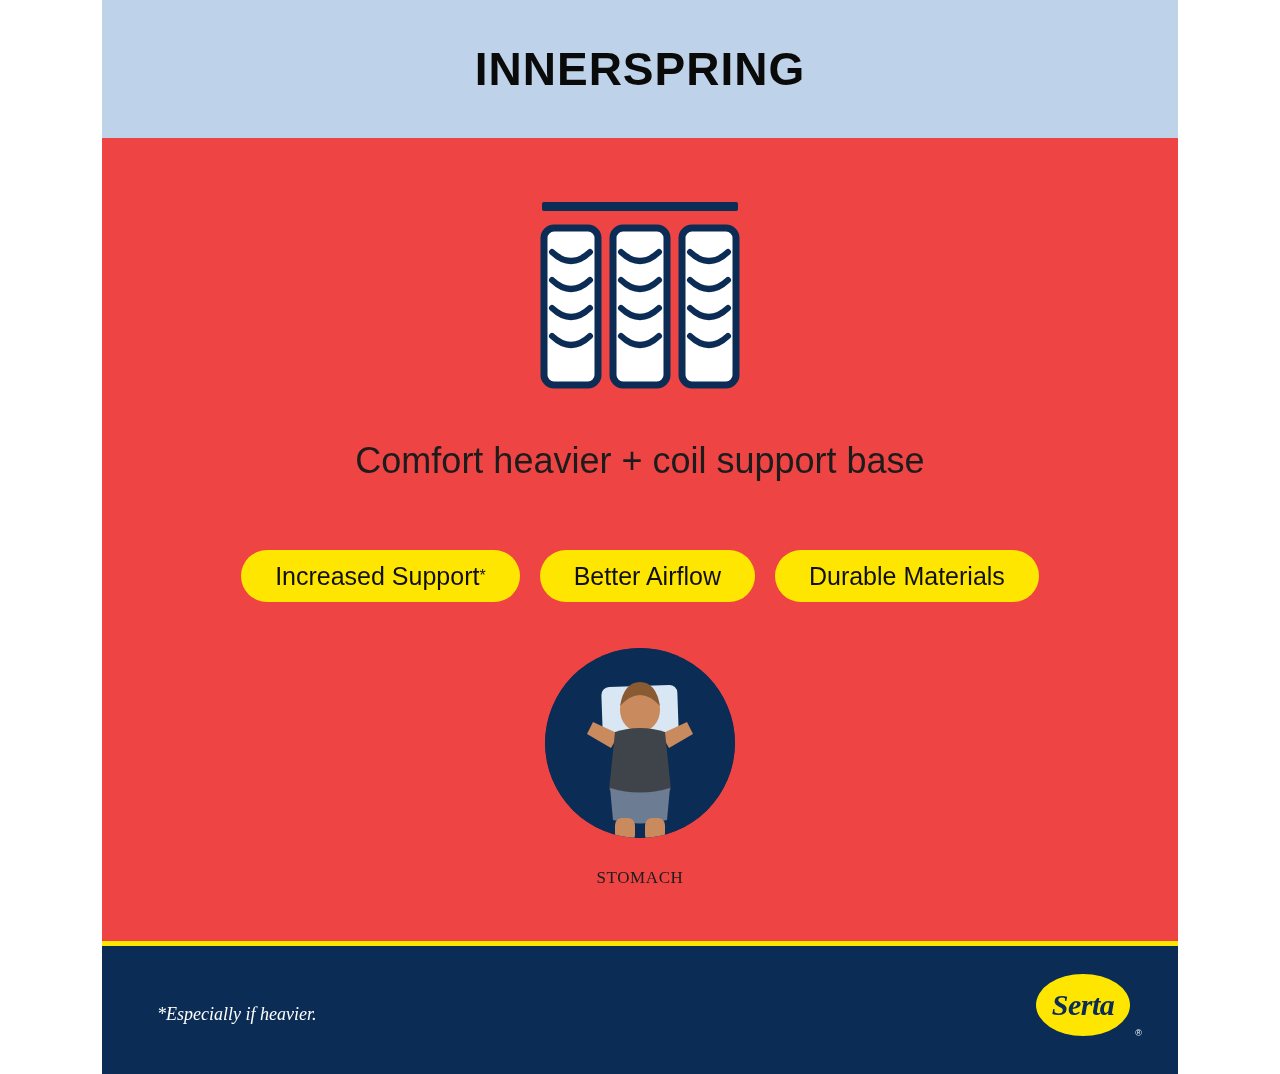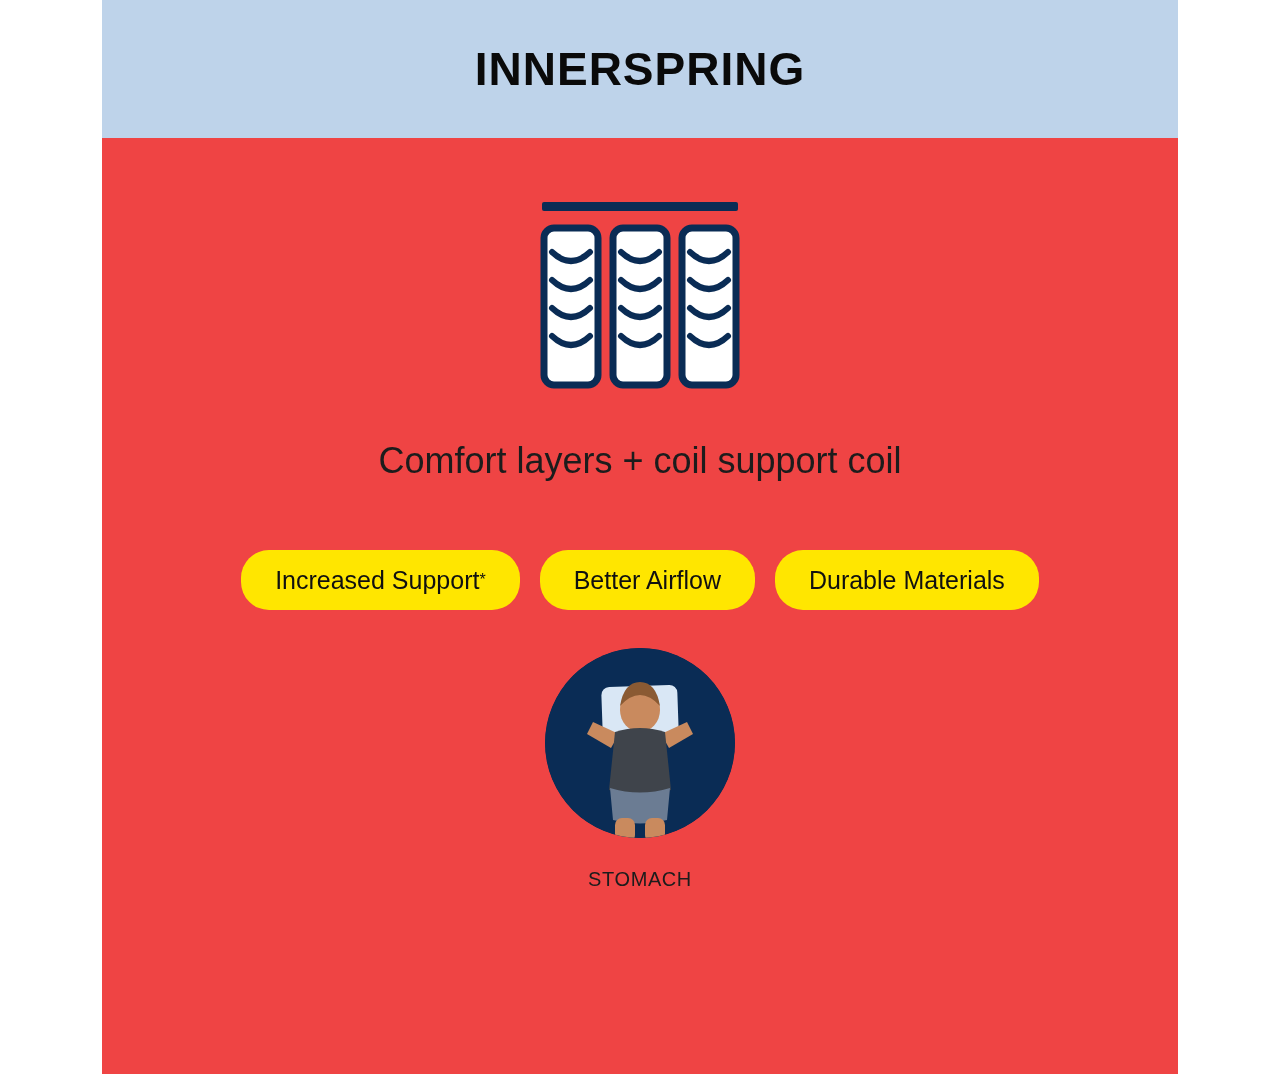--- a/index.html
+++ b/index.html
@@ -72,21 +72,21 @@
     left: 0;
     top: 550px;
     width: 1076px;
     display: flex;
     justify-content: center;
     gap: 20px;
   }
   .pill {
     background: #ffe600;
     border-radius: 28px;
-    height: 60px;
+    height: 52px;
     display: flex;
     align-items: center;
     justify-content: flex-start;
     padding: 0 34px;
     font-size: 25px;
     color: #101010;
     white-space: nowrap;
     font-family: "Liberation Sans", sans-serif;
   }
   .pill sup {
@@ -112,24 +112,24 @@
   .pos-circle {
     width: 190px;
     height: 190px;
     border-radius: 50%;
     background: #0a2c55;
     overflow: hidden;
     position: relative;
   }
   .pos-label {
     margin-top: 30px;
-    font-size: 20px;
+    font-size: 17px;
     letter-spacing: 0.6px;
     color: #1c1c1c;
-    font-family: Liberation Sans, sans-serif;
+    font-family: Liberation Serif, serif;
   }
   
   .footer {
     position: absolute;
     left: 0;
     bottom: 0;
     width: 1076px;
     height: 128px;
     background: #0a2c55;
     border-top: 5px solid #ffe600;
@@ -198,21 +198,21 @@
         <path d="M81 136 q19 18 38 0" fill="none" stroke="#0a2c55" stroke-width="6" stroke-linecap="round"></path>
 
         <rect x="142" y="28" width="54" height="157" rx="10" fill="#ffffff" stroke="#0a2c55" stroke-width="7"></rect>
         <path d="M150 52 q19 18 38 0" fill="none" stroke="#0a2c55" stroke-width="6" stroke-linecap="round"></path>
         <path d="M150 80 q19 18 38 0" fill="none" stroke="#0a2c55" stroke-width="6" stroke-linecap="round"></path>
         <path d="M150 108 q19 18 38 0" fill="none" stroke="#0a2c55" stroke-width="6" stroke-linecap="round"></path>
         <path d="M150 136 q19 18 38 0" fill="none" stroke="#0a2c55" stroke-width="6" stroke-linecap="round"></path>
       </svg>
     </div>
 
-    <div class="headline">Comfort layers + coil support coil</div>
+    <div class="headline">Comfort heavier + coil support base</div>
 
     <div class="pill-row">
       <div class="pill">
         <span>Increased Support</span>
           <sup>*</sup>
       </div>
       <div class="pill">
         <span>Better Airflow</span>
       </div>
       <div class="pill">
@@ -242,15 +242,22 @@
             <rect x="70" y="170" width="20" height="24" rx="7" fill="#c98a5e"></rect>
             <rect x="100" y="170" width="20" height="24" rx="7" fill="#c98a5e"></rect>
           </svg>
         </div>
         <div class="pos-label">STOMACH</div>
       </div>
 
 
     </div>
 
+    <div class="footer">
+      <div class="footnote">*Especially if heavier.</div>
+      <div class="logo">
+        <span class="logo-text">Serta</span>
+      </div>
+      <div class="logo-reg">®</div>
+    </div>
 
   </div>
 </div>
 
 </body></html>

